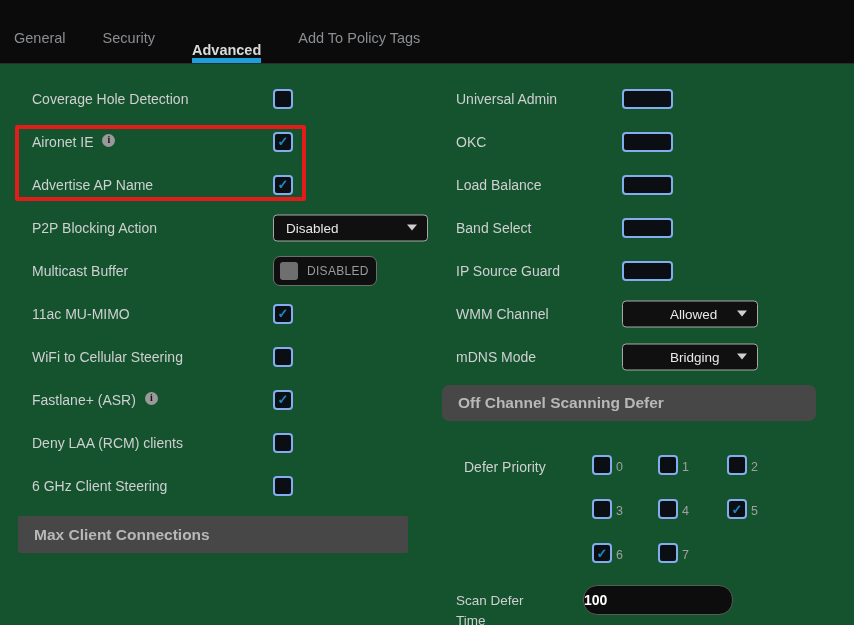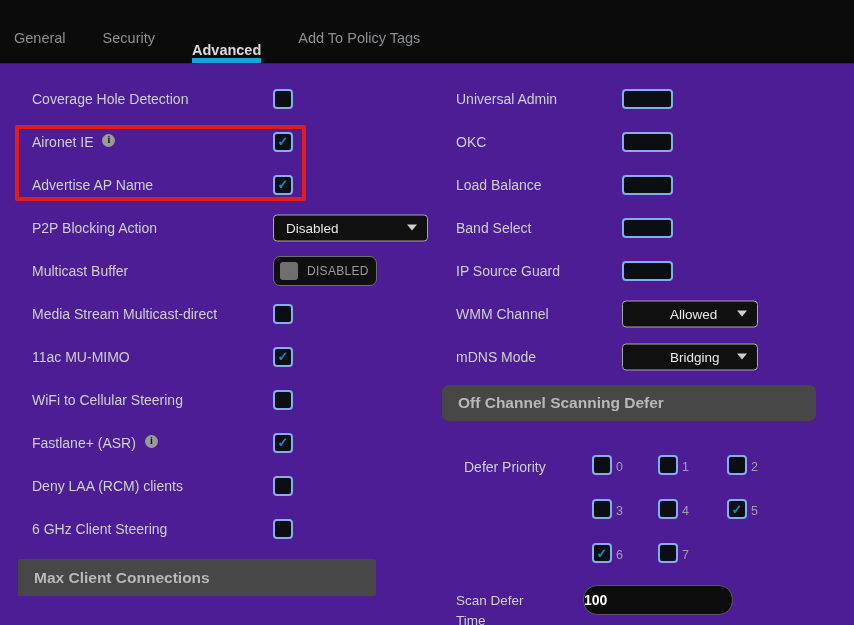--- a/index.html
+++ b/index.html
@@ -1,21 +1,21 @@
 <!DOCTYPE html>
 <html><head>
 <meta charset="utf-8">
 <style>
   * { margin: 0; padding: 0; box-sizing: border-box; }
   html, body { background: #0d0d0e; }
   body { font-family: "Liberation Sans", sans-serif; }
   .page {
     position: relative;
     width: 854px; height: 625px;
-    background: #4c1d95;
+    background: #14532d;
     overflow: hidden;
   }
 
   
   .tabbar {
     height: 64px;
     padding-left: 14px;
     display: flex;
     align-items: flex-end;
     border-bottom: 1px solid #2c2c2e;
@@ -126,21 +126,21 @@
   
   .section-bar {
     height: 37px;
     background: #474747;
     border-radius: 2px;
     display: flex; align-items: center;
     padding-left: 16px;
     font-size: 15.5px; font-weight: bold; color: #b8b8b8;
     white-space: nowrap;
   }
-  .section-bar.left-bar  { width: 358px; margin-left: 18px; margin-top: 9px; }
+  .section-bar.left-bar  { width: 390px; margin-left: 18px; margin-top: 9px; }
   .section-bar.right-bar { width: 374px; margin-left: 2px;  margin-top: 7px; height: 36px; border-radius: 7px; }
 
   
   .defer-area { position: relative; margin-top: 36px; height: 112px; }
   .defer-area .defer-label {
     position: absolute; left: 24px; top: 2px;
     font-size: 14px; color: #ced0d2;
   }
   .defer-grid {
     position: absolute; left: 152px; top: -2px;
@@ -237,26 +237,20 @@
       <div class="row">
         <div class="label">
             <span>Multicast Buffer</span>
           </div>
         <div class="control toggle">
           <span class="knob"></span>
           <span class="state">DISABLED</span>
         </div>
       </div>
 
-      <div class="row">
-        <div class="label">
-            <span>Media Stream Multicast-direct</span>
-          </div>
-        <div class="control checkbox"></div>
-      </div>
 
       <div class="row">
         <div class="label">
             <span>11ac MU-MIMO</span>
           </div>
         <div class="control checkbox checked">
             <span class="check">✓</span>
           </div>
       </div>
 

